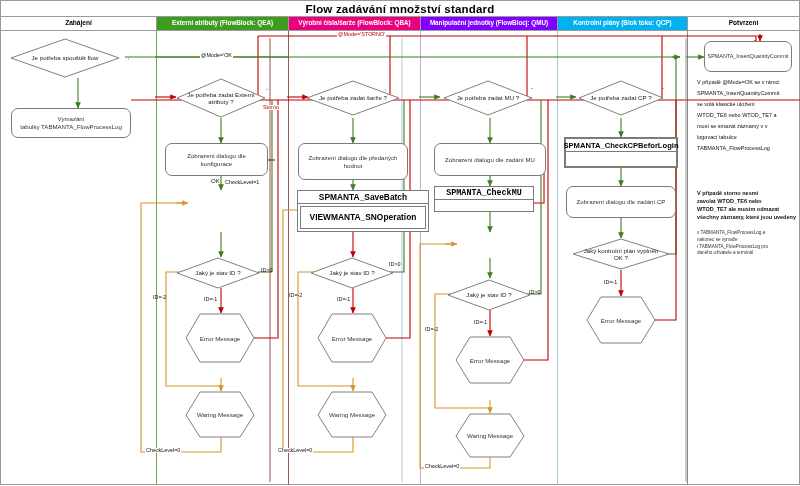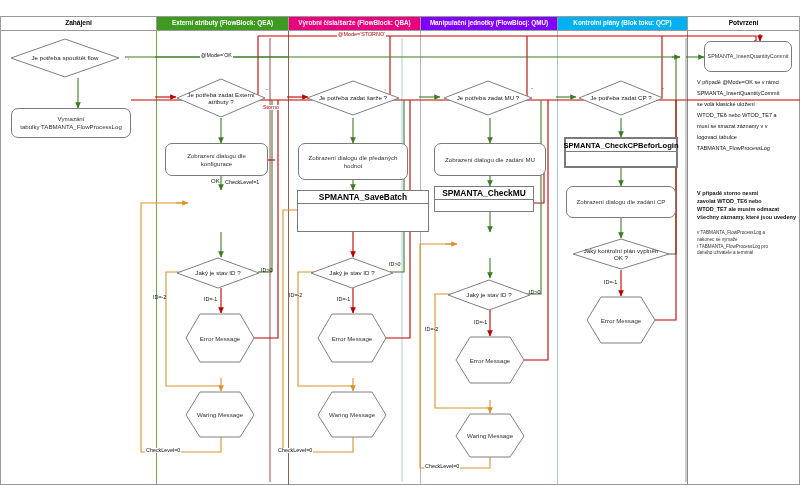--- a/index.html
+++ b/index.html
@@ -114,20 +114,21 @@
   }
   .note.n2 { line-height:1.45; }
   .note.n2 .b { font-weight:bold; }
   .note-small { font-size:4.6px; color:#333; line-height:1.5; }
 </style>
 </head>
 <body>
 
 <div id="canvas">
 
+  <div id="title">Flow  zadávání množství   standard</div>
 
   <div id="lanehdr">
     <div class="lh" style="width:156px;background:#ffffff;color:#000;font-size:6.6px;">Zahájení</div>
     <div class="lh" style="width:132px;background:#3d9c1f;color:#fff;">Externí atributy (FlowBlock: QEA)</div>
     <div class="lh" style="width:132px;background:#e8007d;color:#fff;">Výrobní čísla/šarže (FlowBlock: QBA)</div>
     <div class="lh" style="width:137px;background:#8000ff;color:#fff;">Manipulační jednotky (FlowBlocj: QMU)</div>
     <div class="lh" style="width:130px;background:#00b0f0;color:#fff;">Kontrolní plány (Blok toku: QCP)</div>
     <div class="lh" style="width:111px;background:#ffffff;color:#000;font-size:6.6px;">Potvrzení</div>
   </div>
 
@@ -299,20 +300,23 @@
       </svg>
     <span class="dlabel">Je potřeba zadat šarže ?</span>
   </div>
   <span class="elabel nb" style="left:384px; top:86px;">,</span>
 
   <div class="node rrect" style="left:298px; top:143px; width:110px; height:37px; white-space:pre-line;">Zobrazení dialogu dle předaných
 hodnot</div>
 
   <div class="node proc" style="left:297px; top:190px; width:132px; height:42px;">
     <div class="ptitle">SPMANTA_SaveBatch</div>
+    <div class="pbody">
+        <div class="pinner big">VIEWMANTA_SNOperation</div>
+      </div>
   </div>
 
   <div class="node diamond" style="left:310px; top:257px; width:84px; height:32px;">
     <svg class="dshape" viewBox="0 0 84 32" preserveAspectRatio="none">
         <polygon points="42,1 83,16 42,31 1,16" fill="#fff" stroke="#808080" stroke-width="1"></polygon>
       </svg>
     <span class="dlabel">Jaký je stav ID ?</span>
   </div>
   <span class="elabel nb" style="left:388px; top:262px;">ID&gt;0</span>
   <span class="elabel nb" style="left:336px; top:297px;">ID=-1</span>
@@ -336,21 +340,21 @@
   <div class="node diamond" style="left:443px; top:80px; width:90px; height:36px;">
     <svg class="dshape" viewBox="0 0 90 36" preserveAspectRatio="none">
         <polygon points="45,1 89,18 45,35 1,18" fill="#fff" stroke="#808080" stroke-width="1"></polygon>
       </svg>
     <span class="dlabel">Je potřeba zadat MU ?</span>
   </div>
   <span class="elabel nb" style="left:530px; top:86px;">-</span>
 
   <div class="node rrect" style="left:434px; top:143px; width:112px; height:33px;">Zobrazení dialogu dle zadání MU</div>
 
-  <div class="node proc plain" style="left:434px; top:186px; width:100px; height:26px;">
+  <div class="node proc plain" style="left:434px; top:186px; width:100px; height:26px;font-family:Liberation Mono, monospace;">
     <div class="ptitle">SPMANTA_CheckMU</div>
     <div class="pbody"></div>
   </div>
 
 
   <div class="node diamond" style="left:447px; top:279px; width:84px; height:32px;">
     <svg class="dshape" viewBox="0 0 84 32" preserveAspectRatio="none">
         <polygon points="42,1 83,16 42,31 1,16" fill="#fff" stroke="#808080" stroke-width="1"></polygon>
       </svg>
     <span class="dlabel">Jaký je stav ID ?</span>

